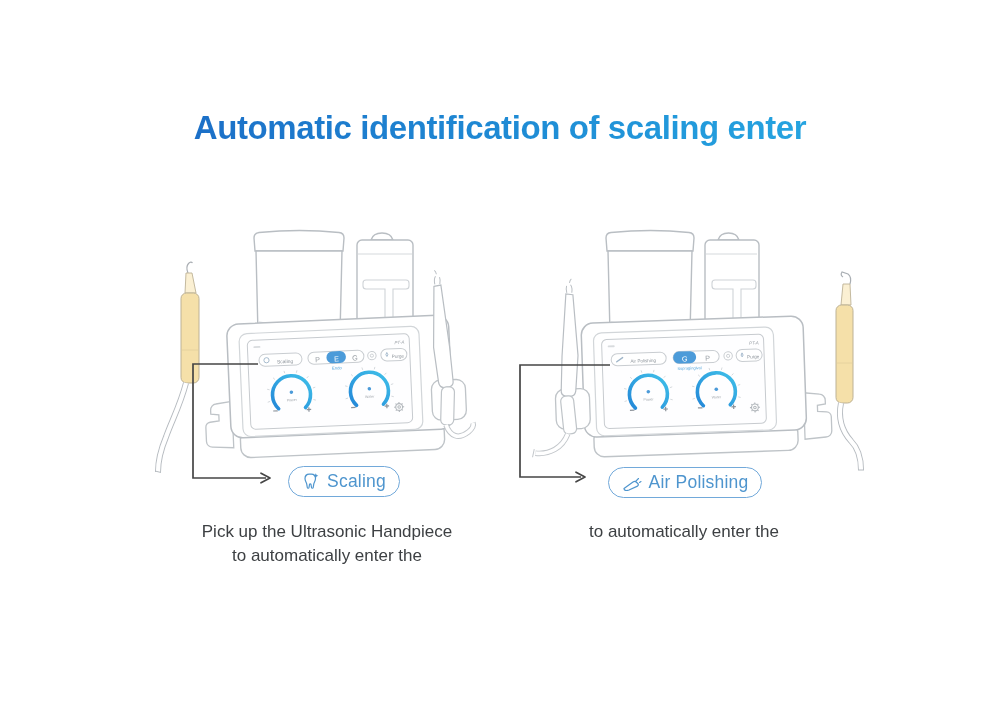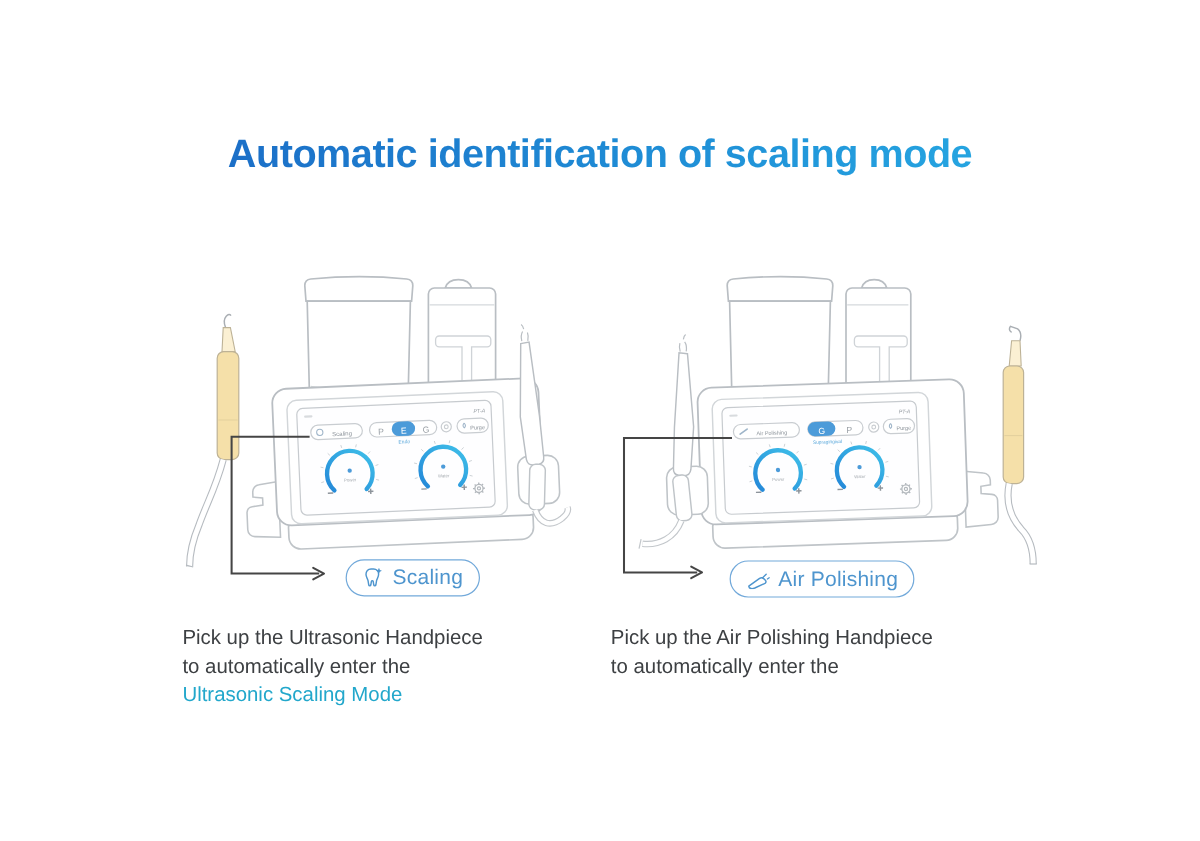--- a/index.html
+++ b/index.html
@@ -10,31 +10,31 @@
          background:linear-gradient(90deg,#1a5fc0 0%,#1f8ed6 55%,#2ab4e8 100%);
          -webkit-background-clip:text;background-clip:text;color:transparent;}
   @supports not ((-webkit-background-clip:text) or (background-clip:text)){
     .title{color:#1e88d2;background:none;}
   }
   .art{position:absolute;left:0;top:0;width:1000px;height:701px;}
   .callout{position:absolute;display:flex;align-items:center;justify-content:center;gap:7px;
            border:1.6px solid #72a9da;border-radius:16px;color:#4e95ce;background:#fff;
            font-size:17.5px;font-weight:500;letter-spacing:0.2px;}
   .callout svg{flex:0 0 auto;}
-  .caption{position:absolute;width:350px;color:#3d4043;
+  .caption{position:absolute;width:350px;text-align:center;color:#3d4043;
            font-size:17px;line-height:23.5px;font-weight:500;}
   .caption .mode{color:#22a7cb;}
   svg text{font-family:"Liberation Sans","DejaVu Sans",sans-serif;}
 </style>
 </head>
 <body>
 
 <div class="stage">
 
-  <div class="title">Automatic identification of scaling mode</div>
+  <div class="title">Automatic identification of scaling enter</div>
 
   <svg class="art" viewBox="0 0 1000 701">
     <defs>
       <linearGradient id="garc" x1="0" y1="1" x2="1" y2="0">
         <stop offset="0" stop-color="#2488d8"></stop>
           <stop offset="1" stop-color="#3fc0e9"></stop>
       </linearGradient>
       <g id="gauge">
         <line x1="21.7" y1="5.8" x2="24.1" y2="6.5" stroke="#ccd1d5" stroke-width="0.8"></line>
         <line x1="21.7" y1="-5.8" x2="24.1" y2="-6.5" stroke="#ccd1d5" stroke-width="0.8"></line>
@@ -227,20 +227,18 @@
     <svg width="20" height="16" viewBox="0 0 20 16">
       <path d="M2,13.5 L11,7 q1.8,-1.2 3.2,0 l1.6,1.5 q1.2,1.4 -0.3,2.6 L7,15 q-3,1.2 -4.6,-0.3 z" fill="none" stroke="#4e95ce" stroke-width="1.2" stroke-linejoin="round"></path>
       <path d="M13.5,6.5 L16.5,3.5 M17.5,7.5 l1.5,-1" fill="none" stroke="#4e95ce" stroke-width="1.1" stroke-linecap="round"></path>
     </svg>
     <span>Air Polishing</span>
   </div>
 
   <div class="caption" style="left:152px;top:520px;">
     <div>Pick up the Ultrasonic Handpiece</div>
     <div>to automatically enter the</div>
-    <div class="mode">Ultrasonic Scaling Mode</div>
   </div>
   <div class="caption" style="left:509px;top:520px;">
-    <div>Pick up the Air Polishing Handpiece</div>
     <div>to automatically enter the</div>
   </div>
 
 </div>
 
 </body></html>

